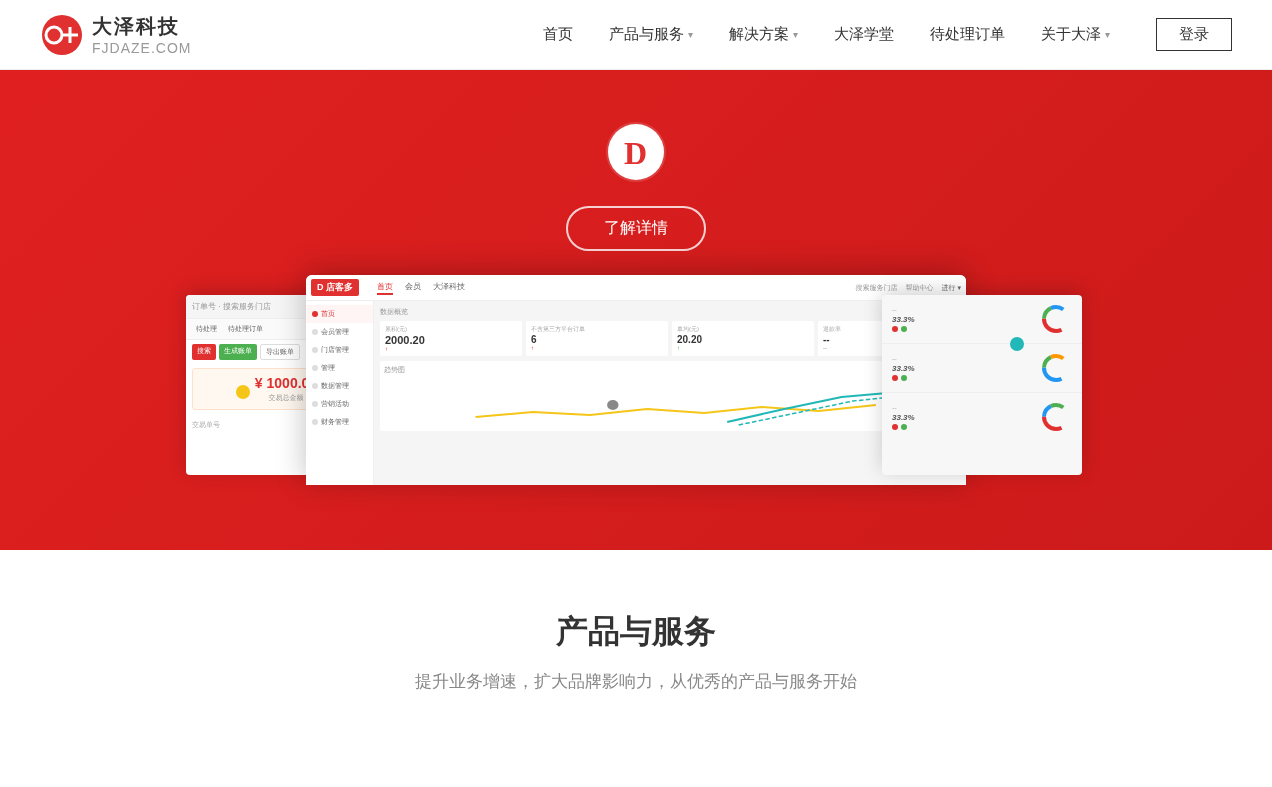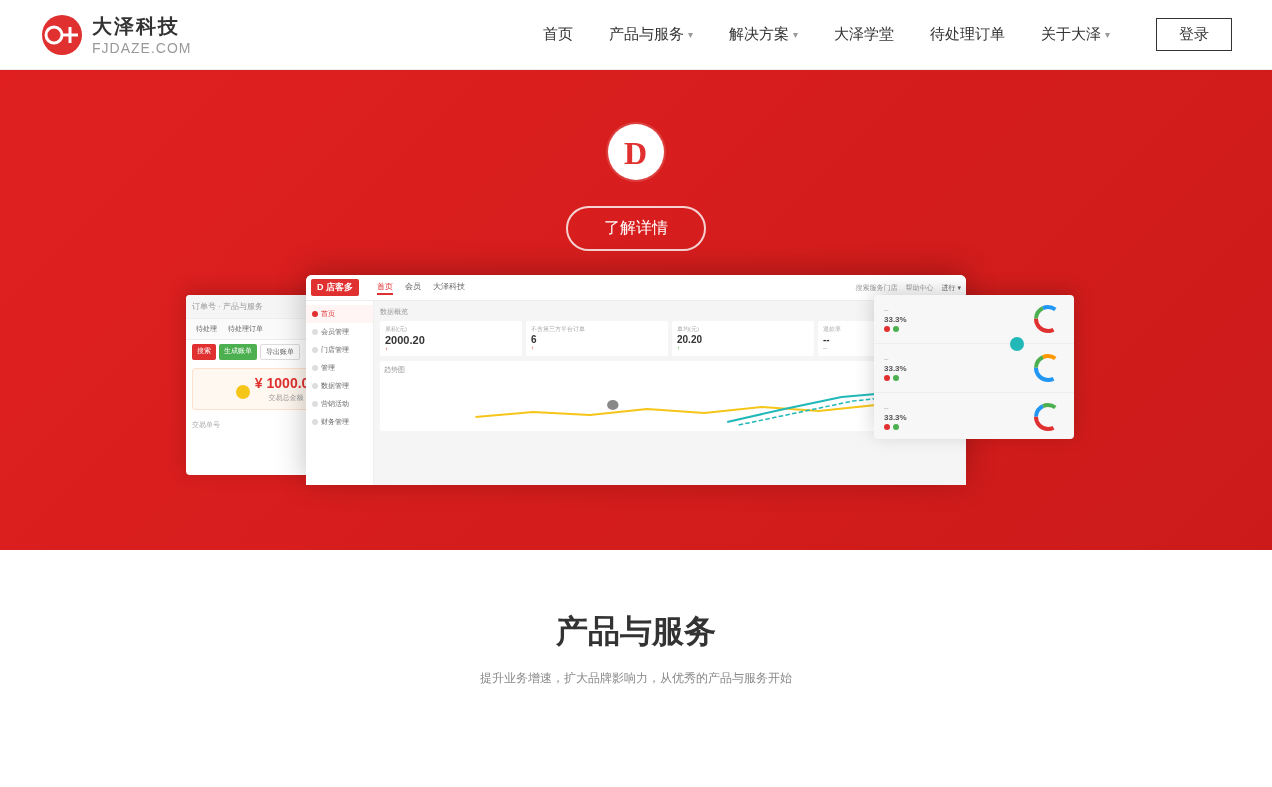--- a/index.html
+++ b/index.html
@@ -143,28 +143,29 @@
       top: 20px;
       width: 200px;
       height: 180px;
       background: #fff;
       border-radius: 4px;
       box-shadow: 0 -4px 20px rgba(0,0,0,0.18);
       overflow: hidden;
     }
     .screenshot-right {
       position: absolute;
-      right: 12px;
+      right: 4px;
       top: 20px;
       width: 200px;
-      height: 144px;
+      height: 180px;
       background: #f7f7f7;
       border-radius: 4px;
       box-shadow: 0 -4px 20px rgba(0,0,0,0.18);
       overflow: hidden;
+      font-style: italic;
     }
 
     
     .dot-yellow {
       position: absolute;
       left: 60px;
       top: 50%;
       width: 14px;
       height: 14px;
       border-radius: 50%;
@@ -186,21 +187,21 @@
       padding: 60px 0 0;
       text-align: center;
     }
     .section-title {
       font-size: 32px;
       font-weight: bold;
       color: #333;
       margin-bottom: 16px;
     }
     .section-subtitle {
-      font-size: 12px;
+      font-size: 17px;
       color: #888;
       margin-bottom: 28px;
     }
   </style>
 </head>
 <body>
 
 <header class="header">
   <div class="logo-area">
     <svg class="logo-icon" viewBox="0 0 44 44" xmlns="http://www.w3.org/2000/svg">
@@ -247,21 +248,21 @@
       <circle cx="32" cy="32" r="30" fill="rgba(255,255,255,0.15)"></circle>
       <circle cx="32" cy="32" r="28" fill="white"></circle>
       <text x="20" y="44" font-size="32" font-weight="bold" fill="#e03030" font-family="serif">D</text>
     </svg>
   </div>
   <button class="hero-cta">了解详情</button>
 
   <div class="hero-screenshot" style="position:relative; width:900px; height:220px; margin:0 auto;">
 
     <div class="screenshot-left">
-      <div style="padding:6px; background:#f5f5f5; border-bottom:1px solid #eee; font-size:8px; color:#999;">订单号 · 产品与服务</div>
+      <div style="padding:6px; background:#f5f5f5; border-bottom:1px solid #eee; font-size:8px; color:#999;">订单号 · 搜索服务门店</div>
       <div style="display:flex; gap:3px; padding:4px 6px; background:#fafafa; border-bottom:1px solid #eee;">
         <div style="font-size:7px;color:#666; padding:1px 4px;">待处理</div>
         <div style="font-size:7px;color:#666; padding:1px 4px;">待处理订单</div>
       </div>
       <div style="padding:4px 6px;">
         <div style="display:flex; gap:3px; margin-bottom:4px;">
           <div style="background:#e03030; color:#fff; font-size:7px; padding:2px 5px; border-radius:2px;">搜索</div>
           <div style="background:#4caf50; color:#fff; font-size:7px; padding:2px 5px; border-radius:2px;">生成账单</div>
           <div style="background:#fff; border:1px solid #ddd; color:#666; font-size:7px; padding:2px 5px; border-radius:2px;">导出账单</div>
         </div>

